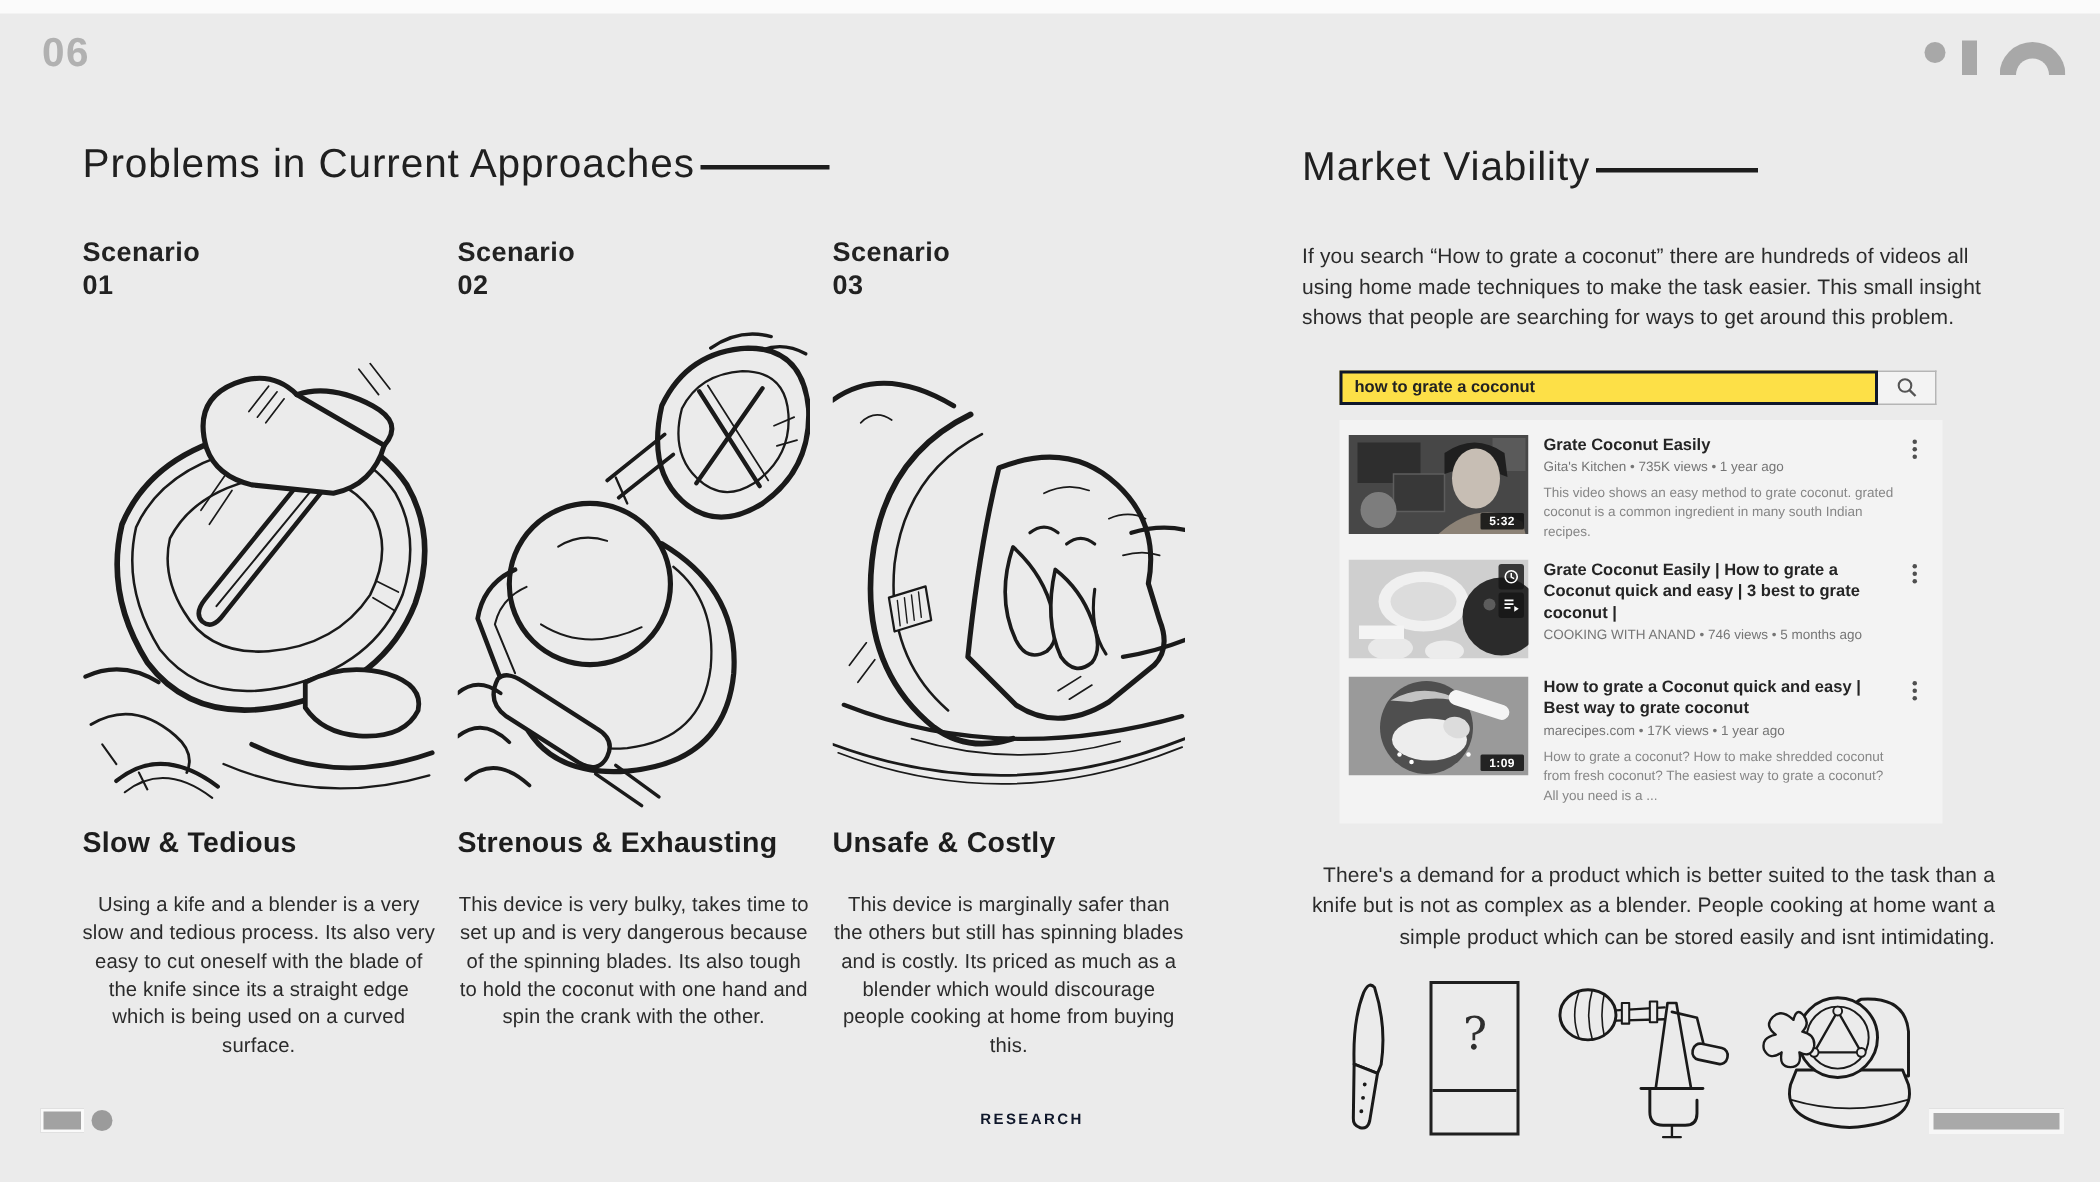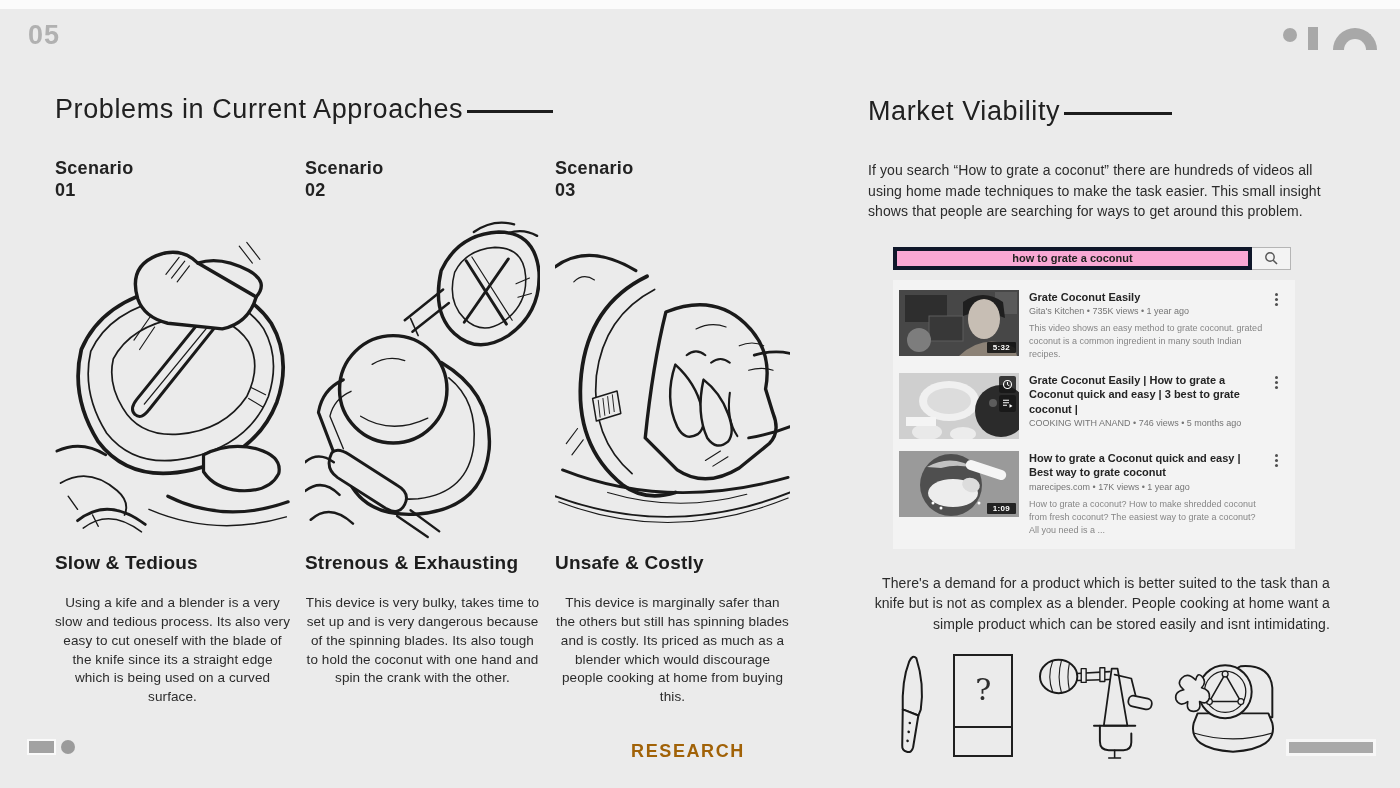--- a/index.html
+++ b/index.html
@@ -34,22 +34,22 @@
   .scenario-heading{margin:12px 0 0 0;font-size:19px;font-weight:600;letter-spacing:0.2px;color:#1d1d1d;}
   .scenario-body{margin:20px 0 0 0;font-size:13.5px;font-weight:500;line-height:1.4;color:#2b2b2b;letter-spacing:0.1px;text-align:center;}
 
   
   .market{position:absolute;left:868px;top:96px;width:462px;}
   .market-intro,.market-conclusion{margin:0;font-size:14px;font-weight:500;line-height:1.47;color:#2b2b2b;letter-spacing:0.1px;}
   .market-intro{margin-top:33px;}
   .market-conclusion{margin-top:24px;text-align:right;}
 
   .search-row{display:flex;margin:25px 0 0 25px;width:398px;}
-  .search-input{flex:1;height:23px;box-sizing:border-box;border:4px solid #0f172a;background:#f9a8d4;
-    padding:0 8px;font-family:"Liberation Sans",sans-serif;font-size:11px;font-weight:600;color:#222;outline:none;text-align:center;}
+  .search-input{flex:1;height:23px;box-sizing:border-box;border:2px solid #0f172a;background:#fde047;
+    padding:0 8px;font-family:"Liberation Sans",sans-serif;font-size:11px;font-weight:600;color:#222;outline:none;}
   .search-button{width:39px;height:23px;box-sizing:border-box;border:1px solid #b5b5b5;border-left:none;
     background:#f3f3f3;display:flex;align-items:center;justify-content:center;cursor:pointer;}
 
   .results-card{margin:10px 0 0 25px;width:402px;background:#f3f3f3;padding:4px 0 6px 0;}
   .video-row{display:flex;gap:10px;padding:6px 8px 6px 6px;cursor:pointer;}
   .thumb{position:relative;width:120px;height:66px;flex:0 0 120px;}
   .duration{position:absolute;right:3px;bottom:3px;background:rgba(18,18,18,0.88);color:#fff;
     font-size:8px;font-weight:bold;padding:1px 6px;border-radius:1px;letter-spacing:0.3px;}
   .duration:empty{display:none;}
   .thumb-actions{position:absolute;right:3px;top:3px;display:flex;flex-direction:column;gap:2px;}
@@ -64,33 +64,33 @@
     box-shadow:0 5px 0 #4f4f4f,0 10px 0 #4f4f4f;}
 
   .product-row{margin:16px 0 0 22px;width:402px;display:flex;align-items:center;justify-content:space-between;}
   .mystery-box{width:60px;height:103px;box-sizing:border-box;border:2px solid #1f1f1f;position:relative;}
   .mystery-box .divider{position:absolute;left:0;right:0;bottom:27px;height:2px;background:#1f1f1f;}
   .mystery-symbol{position:absolute;left:0;right:0;top:16px;text-align:center;
     font-size:30px;font-weight:400;color:#2e2e2e;font-family:"DejaVu Serif",serif;}
 
   
   .footer-title{position:absolute;left:0;top:741px;width:1376px;text-align:center;
-    font-size:18px;font-weight:600;letter-spacing:1.6px;color:#a16207;}
+    font-size:10px;font-weight:600;letter-spacing:1.6px;color:#0f172a;}
   .mark-rect-left{position:absolute;left:27px;top:739px;width:25px;height:12px;background:#a2a2a2;border:2px solid #fafafa;}
   .mark-dot-left{position:absolute;left:61px;top:740px;width:14px;height:14px;border-radius:50%;background:#9b9b9b;}
   .mark-bar-right{position:absolute;left:1286px;top:739px;width:84px;height:11px;background:#a9a9a9;border:3px solid #f7f7f7;}
 
   .sketch{stroke:#1a1a1a;fill:none;stroke-linecap:round;stroke-linejoin:round;}
   .sketch-fill{stroke:#1a1a1a;fill:#ebebeb;stroke-linecap:round;stroke-linejoin:round;}
 </style>
 </head>
 <body>
 
 <div class="top-strip"></div>
-<div class="page-number">05</div>
+<div class="page-number">06</div>
 
 <div class="logo-mark">
   <div class="logo-dot"></div>
   <div class="logo-bar"></div>
   <div class="logo-arch"></div>
 </div>
 
 <div class="section-head" style="left:55px;top:94px;">
   <h1>Problems in Current Approaches</h1>
   <div class="head-line"></div>

